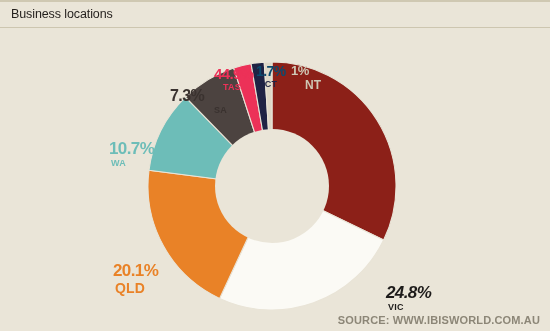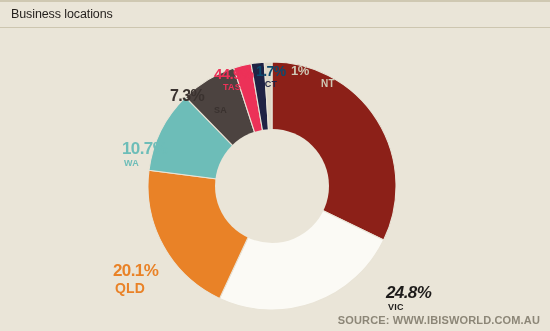--- a/index.html
+++ b/index.html
@@ -52,39 +52,39 @@
   .lbl-nsw .abbr { font-size:10px; color:#8c2018; margin-left:2px; }
 
   .lbl-vic { left:386px; top:256px; }
   .lbl-vic .pct { font-size:17px; color:#1d1b1a;font-style:italic; }
   .lbl-vic .abbr { font-size:9px; color:#1d1b1a; margin-left:2px; }
 
   .lbl-qld { left:113px; top:234px; text-align:left; }
   .lbl-qld .pct { font-size:17px; color:#e98227; }
   .lbl-qld .abbr { font-size:14px; color:#e98227; margin-left:2px; }
 
-  .lbl-wa { left:122px; top:112px; }
+  .lbl-wa { left:109px; top:112px; }
   .lbl-wa .pct { font-size:17px; color:#6dbdb8; }
   .lbl-wa .abbr { font-size:9px; color:#6dbdb8; margin-left:2px; }
 
   .lbl-sa { left:170px; top:60px; }
   .lbl-sa .pct { font-size:16px; color:#3a322f; }
   .lbl-sa .abbr { font-size:9px; color:#3a322f; margin-left:20px;padding-left:24px; }
 
   .lbl-tas { left:214px; top:38px; }
   .lbl-tas .pct { font-size:15px; color:#ec3158; }
   .lbl-tas .abbr { font-size:9px; color:#ec3158; margin-left:9px; }
 
   .lbl-act { left:256px; top:36px; }
   .lbl-act .pct { font-size:14px; color:#0c4a6e; }
   .lbl-act .abbr { font-size:9px; color:#1f2344; margin-left:2px; }
 
   .lbl-nt { left:291px; top:36px; }
   .lbl-nt .pct { font-size:13px; color:#cfc8b5; }
-  .lbl-nt .abbr { font-size:10px; color:#cfc8b5; margin-left:18px;padding-left:12px; }
+  .lbl-nt .abbr { font-size:12px; color:#cfc8b5; margin-left:2px;padding-left:12px; }
 
   .source {
     position:absolute; right:10px; bottom:7px;
     font-size:11px; color:#8c8677; letter-spacing:0.15px;
     font-weight:bold;
   }
 </style>
 </head>
 <body>
 

